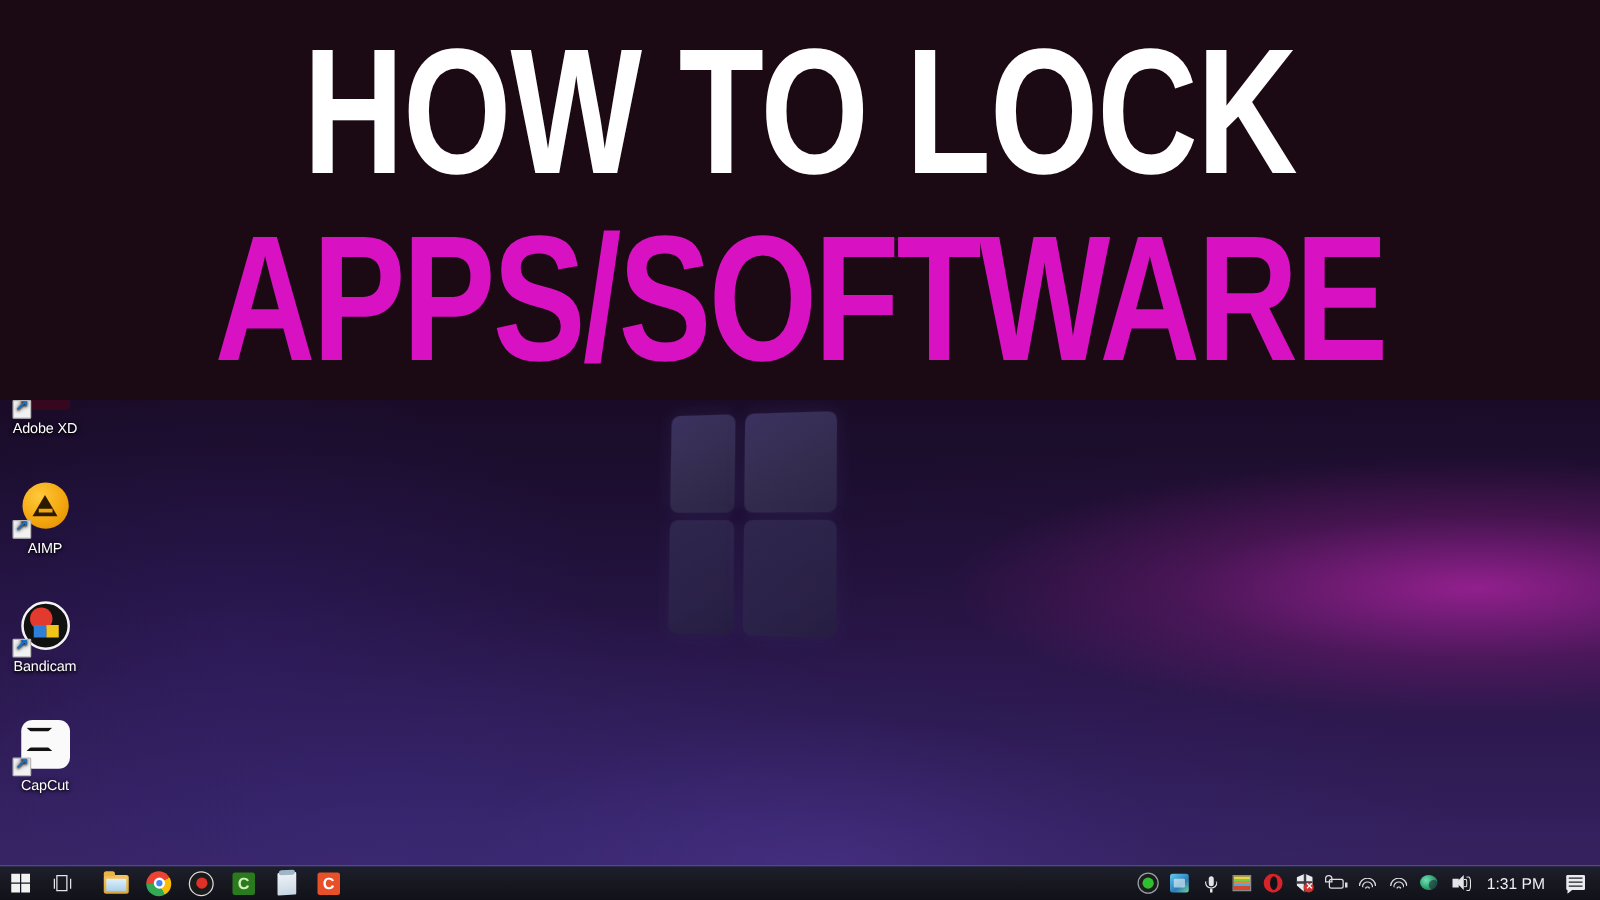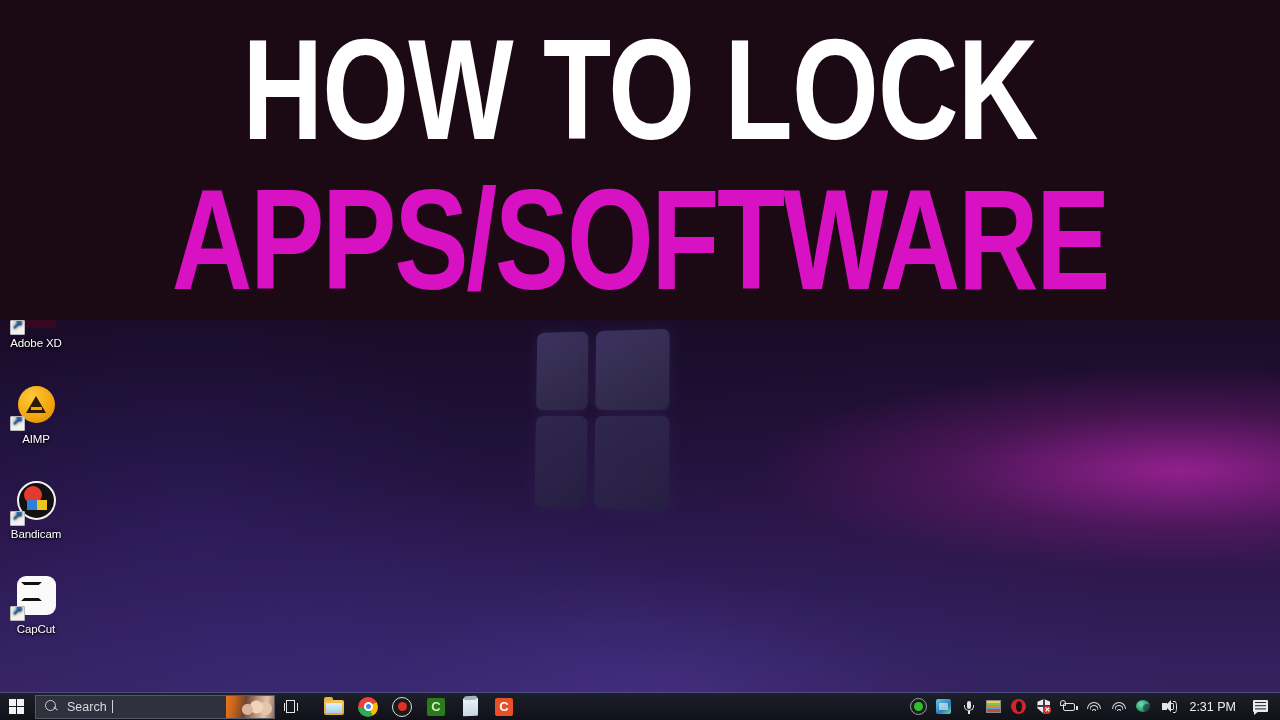--- a/index.html
+++ b/index.html
@@ -539,26 +539,20 @@
 
   <div id="start-btn">
     <div class="win-flag">
       <i></i>
         <i></i>
         <i></i>
         <i></i>
     </div>
   </div>
 
-  <div id="search-box">
-    <div id="search-icon"></div>
-    <span id="search-text">Search</span>
-    <div id="search-caret"></div>
-    <div id="search-thumb"></div>
-  </div>
 
   <div id="taskview">
     <div class="tv">
         <i></i>
         <i></i>
         <i></i>
       </div>
   </div>
 
   <div id="tb-apps">
@@ -625,20 +619,20 @@
     <div class="tray-ic">
       <div class="tr-globe"></div>
     </div>
     <div class="tray-ic">
       <div class="tr-spk-body"></div>
       <div class="tr-spk-cone"></div>
       <div class="tr-spk-w1"></div>
       <div class="tr-spk-w2"></div>
     </div>
 
-    <div id="clock">2:31 PM</div>
+    <div id="clock">1:31 PM</div>
 
     <div id="notif-ic">
       <div class="nf-box"></div>
       <div class="nf-tail"></div>
     </div>
   </div>
 </div>
 
 </body></html>

